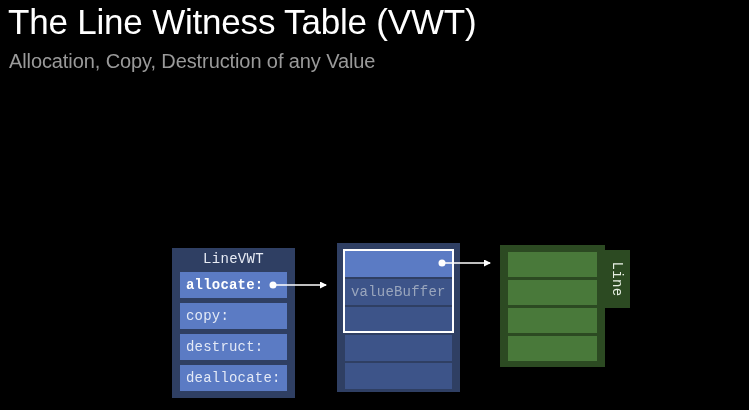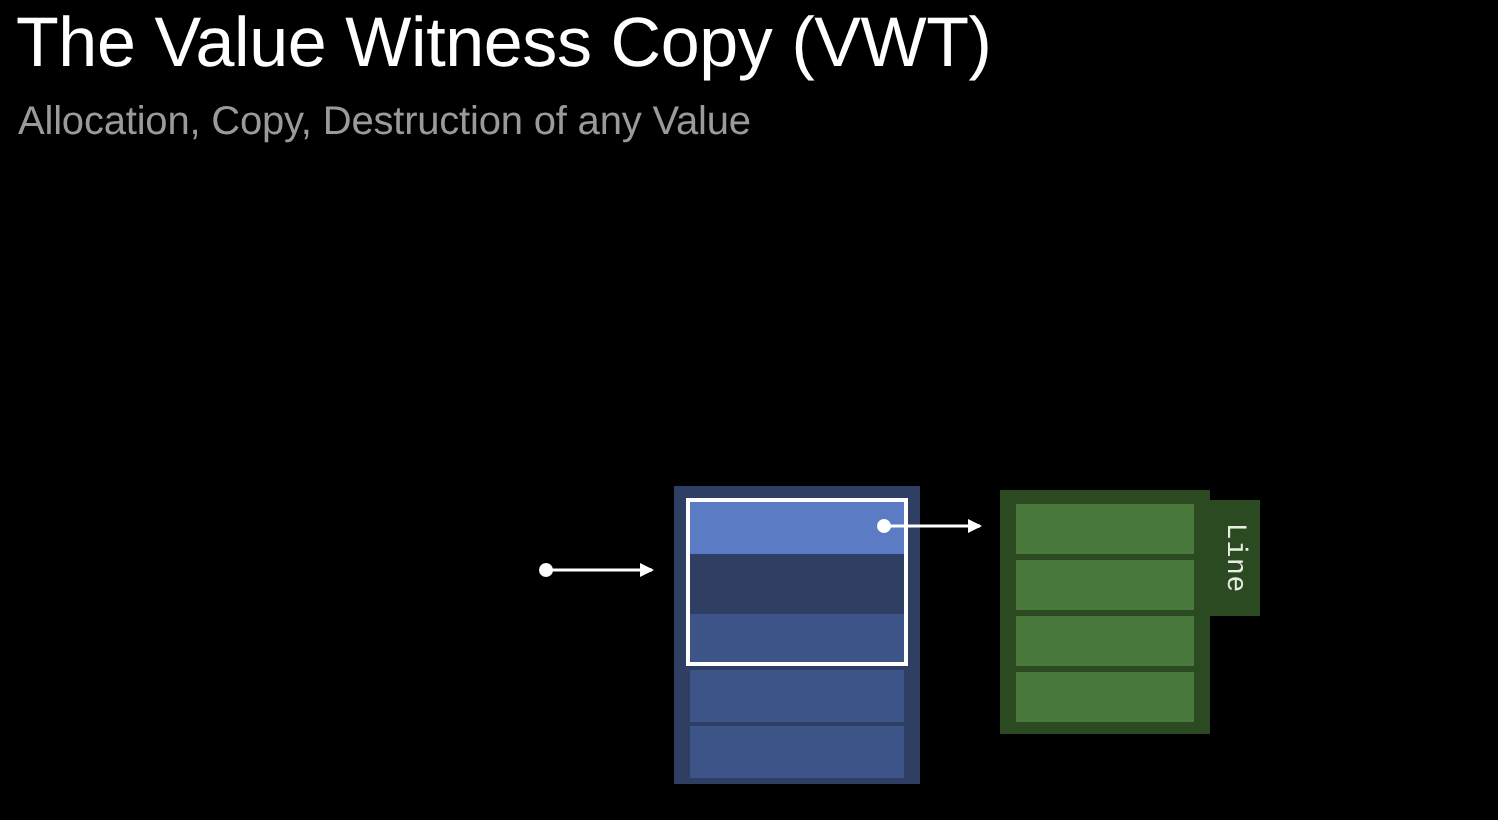--- a/index.html
+++ b/index.html
@@ -193,30 +193,52 @@
     left: 0;
     top: 0;
     width: 749px;
     height: 410px;
     pointer-events: none;
   }
 </style>
 </head>
 <body>
 
-<div id="slide-title">The Value Witness Copy (VWT)</div>
+<div id="slide-title">The Line Witness Table (VWT)</div>
 
 <div id="slide-subtitle">Allocation, Copy, Destruction of any Value</div>
 
 <div id="diagram">
 
+  <div id="vwt-table">
+    <div id="vwt-title">LineVWT</div>
+
+    <div class="vwt-row highlight" id="vwt-row-0">
+      <span class="vwt-label">allocate:</span>
+    </div>
+
+    <div class="vwt-row" id="vwt-row-1">
+      <span class="vwt-label">copy:</span>
+    </div>
+
+    <div class="vwt-row" id="vwt-row-2">
+      <span class="vwt-label">destruct:</span>
+    </div>
+
+    <div class="vwt-row" id="vwt-row-3">
+      <span class="vwt-label">deallocate:</span>
+    </div>
+  </div>
 
   <div id="buffer-box">
     <div class="buf-row" id="buf-row-0"></div>
 
+    <div class="buf-row" id="buf-row-1">
+      <span class="buf-label">valueBuffer</span>
+    </div>
 
     <div class="buf-row" id="buf-row-2"></div>
     <div class="buf-row" id="buf-row-3"></div>
     <div class="buf-row" id="buf-row-4"></div>
 
     <div id="value-buffer-outline"></div>
   </div>
 
   <div id="line-object">
     <div class="line-row" id="line-row-0"></div>

